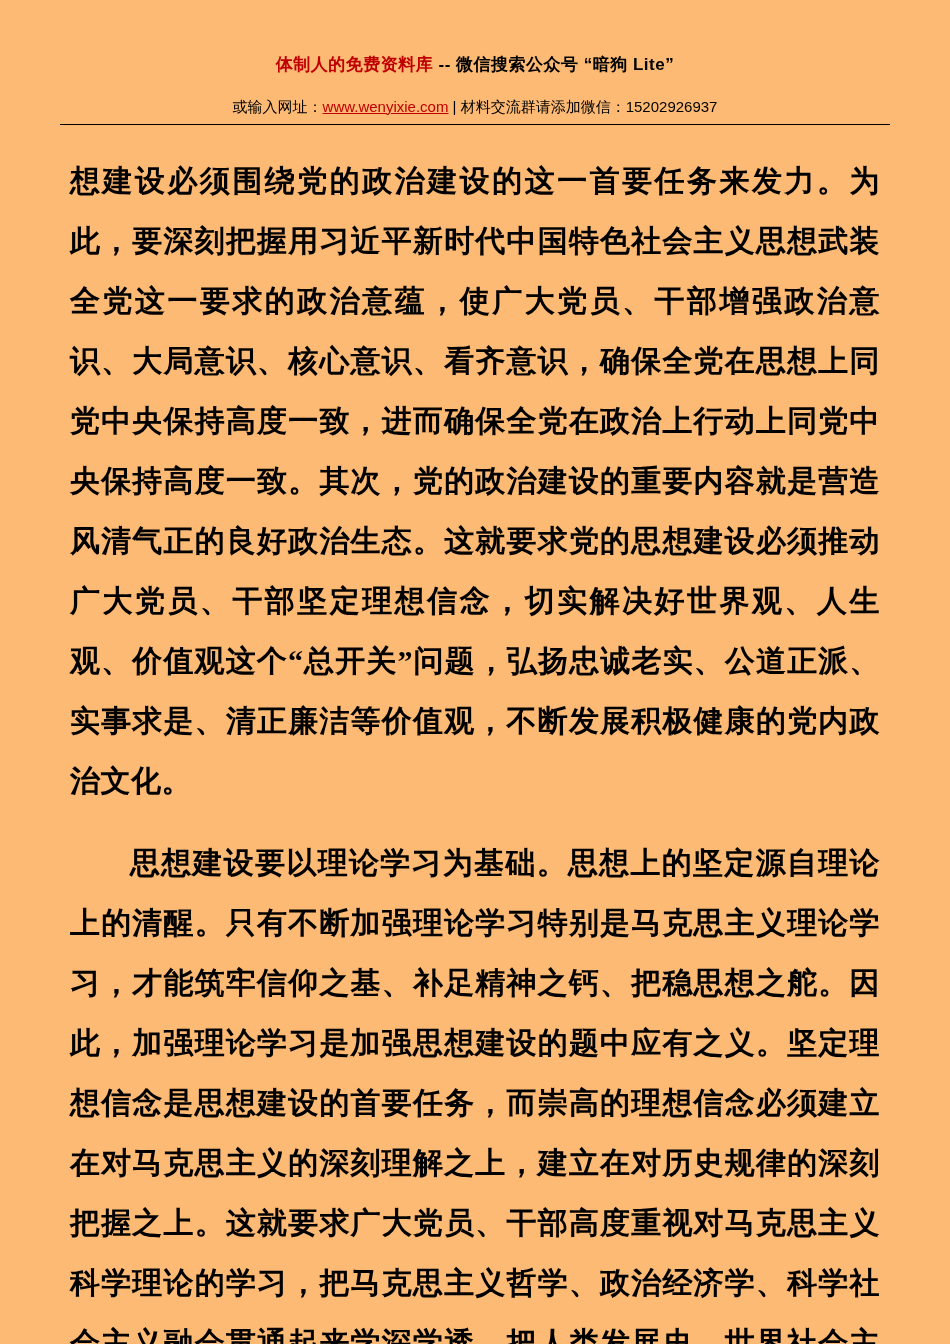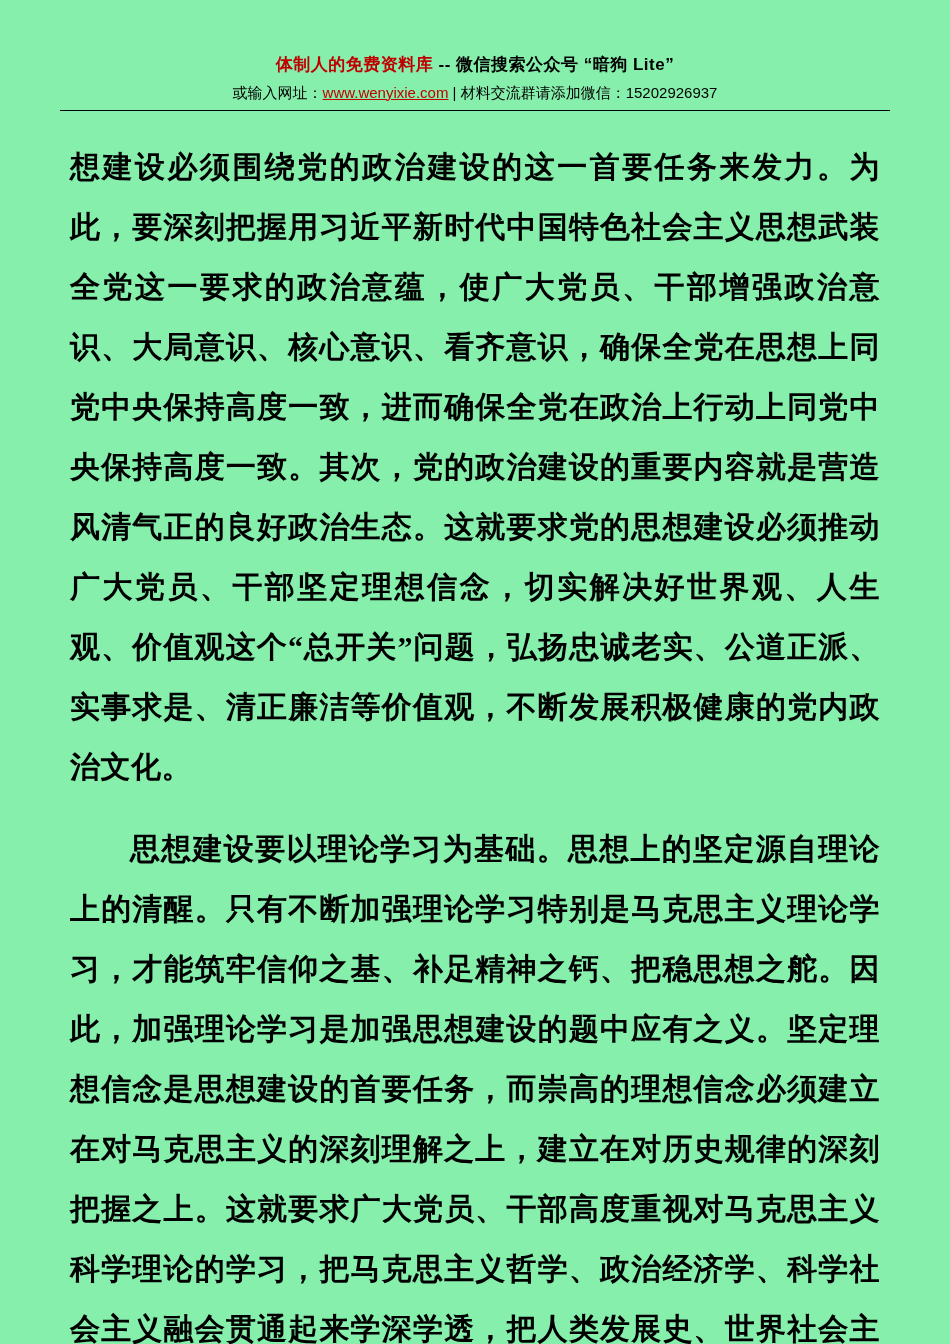--- a/index.html
+++ b/index.html
@@ -13,21 +13,21 @@
     font-family: "Liberation Serif", "DejaVu Serif", serif;
     color: #000000;
     position: relative;
     overflow: hidden;
   }
   .page {
     width: 950px;
     height: 1344px;
     box-sizing: border-box;
     position: relative;
-    background: #86efac;
+    background: #fdba74;
   }
   
   .header-block {
     padding-top: 52px;
     text-align: center;
     line-height: 1.5;
   }
   .header-line1 {
     font-family: "Liberation Sans", "DejaVu Sans", sans-serif;
     font-size: 17px;
@@ -38,21 +38,21 @@
     color: #c00000;
   }
   .header-line1 .black {
     color: #000000;
     font-weight: bold;
   }
   .header-line2 {
     font-family: "Liberation Sans", "DejaVu Sans", sans-serif;
     font-size: 15px;
     color: #000000;
-    margin-top: 4px;
+    margin-top: 18px;
     white-space: nowrap;
   }
   .header-line2 .link {
     color: #c00000;
     text-decoration: underline;
   }
   .header-rule {
     border: none;
     border-top: 1px solid #000000;
     margin: 6px 60px 0 60px;

